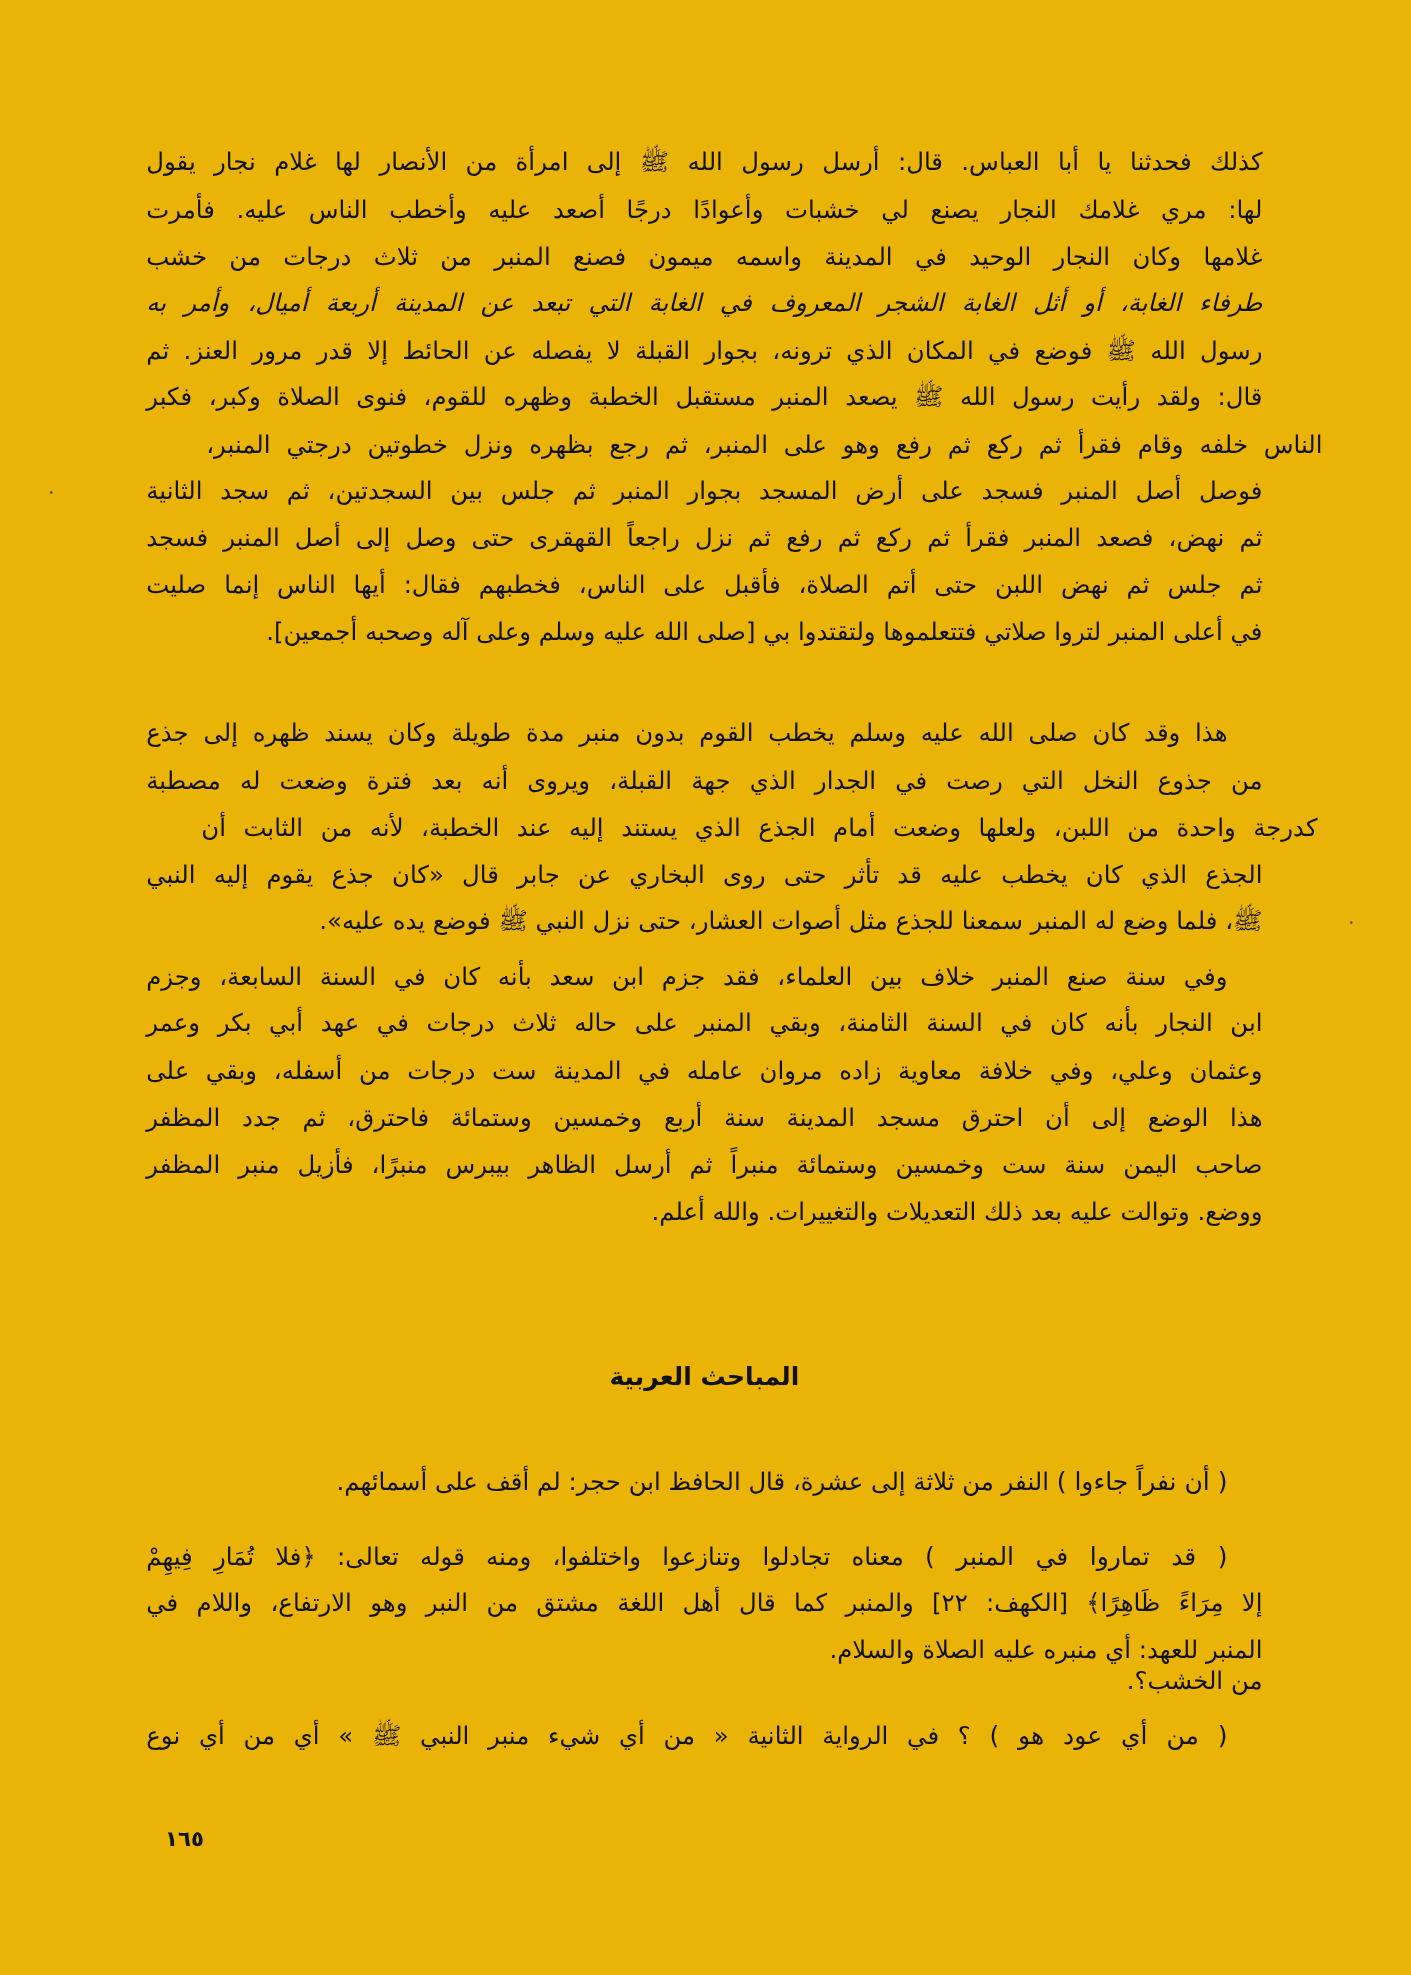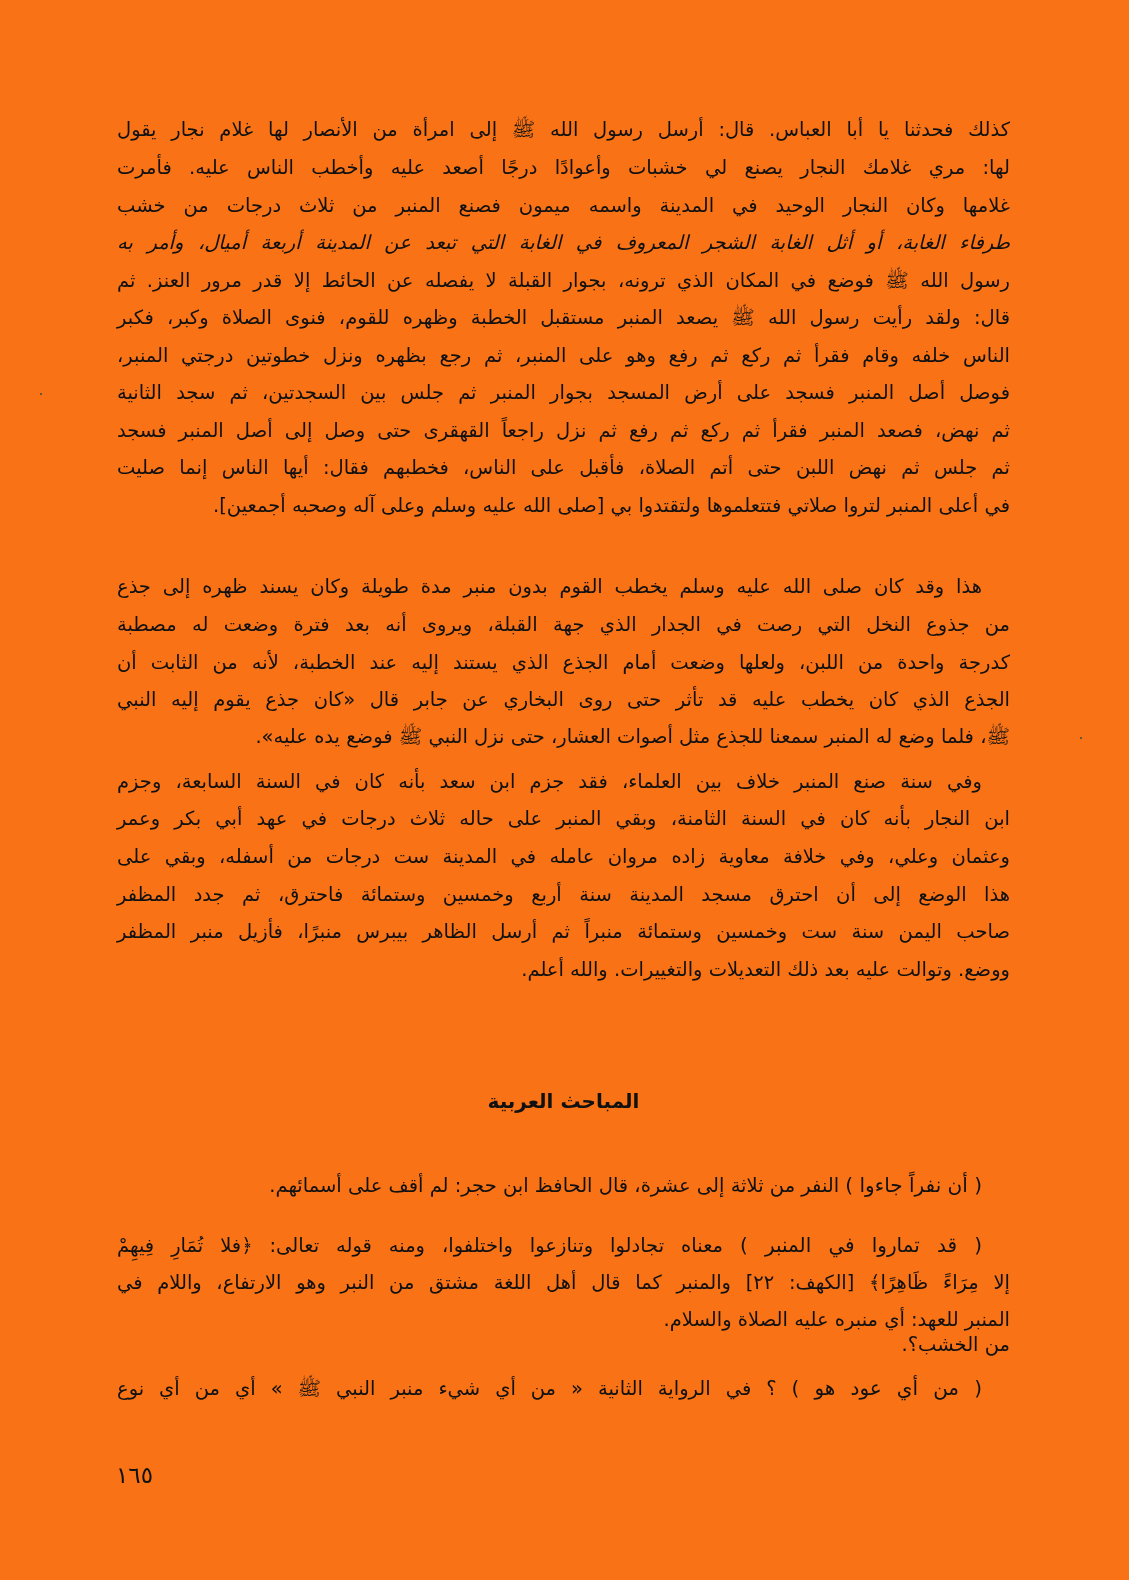--- a/index.html
+++ b/index.html
@@ -12,21 +12,21 @@
       height: 1580px;
       position: relative;
       overflow: hidden;
       font-family: "DejaVu Sans", "Liberation Sans", sans-serif;
       color: #111111;
     }
     .page {
       position: absolute;
       left: 0; top: 0;
       width: 1129px; height: 1580px;
-      background: #f97316;
+      background: #eab308;
     }
     .text-block {
       position: absolute;
       left: 117px;
       width: 893px;
       direction: rtl;
     }
     .line {
       position: absolute;
       left: 0;
@@ -57,24 +57,24 @@
       font-weight: bold;
       line-height: 50px;
       direction: rtl;
     }
     .lemma {
       font-weight: normal;
       font-size: 20px;
     }
     .page-number {
       position: absolute;
-      left: 116px;
+      left: 132px;
       top: 1462px;
-      font-size: 23px;
-      font-weight: normal;
+      font-size: 17px;
+      font-weight: bold;
       direction: rtl;
       letter-spacing: 1px;
     }
     .speck {
       position: absolute;
       width: 2px; height: 2px;
       background: #444;
       border-radius: 1px;
     }
   </style>
@@ -83,29 +83,29 @@
 
 <div class="page">
   <div class="text-block" style="top:0;">
 
     <div class="line" style="top:113px;">كذلك فحدثنا يا أبا العباس. قال: أرسل رسول الله ﷺ إلى امرأة من الأنصار لها غلام نجار يقول</div>
     <div class="line" style="top:151px;">لها: مري غلامك النجار يصنع لي خشبات وأعوادًا درجًا أصعد عليه وأخطب الناس عليه. فأمرت</div>
     <div class="line" style="top:189px;">غلامها وكان النجار الوحيد في المدينة واسمه ميمون فصنع المنبر من ثلاث درجات من خشب</div>
     <div class="line" style="top:226px;font-style:italic;">طرفاء الغابة، أو أثل الغابة الشجر المعروف في الغابة التي تبعد عن المدينة أربعة أميال، وأمر به</div>
     <div class="line" style="top:264px;">رسول الله ﷺ فوضع في المكان الذي ترونه، بجوار القبلة لا يفصله عن الحائط إلا قدر مرور العنز. ثم</div>
     <div class="line" style="top:301px;">قال: ولقد رأيت رسول الله ﷺ يصعد المنبر مستقبل الخطبة وظهره للقوم، فنوى الصلاة وكبر، فكبر</div>
-    <div class="line" style="top:339px;">الناس خلفه وقام فقرأ ثم ركع ثم رفع وهو على المنبر، ثم رجع بظهره ونزل خطوتين درجتي المنبر،</div>
+    <div class="line" style="top:339px;margin-left:48px;">الناس خلفه وقام فقرأ ثم ركع ثم رفع وهو على المنبر، ثم رجع بظهره ونزل خطوتين درجتي المنبر،</div>
     <div class="line" style="top:376px;">فوصل أصل المنبر فسجد على أرض المسجد بجوار المنبر ثم جلس بين السجدتين، ثم سجد الثانية</div>
     <div class="line" style="top:414px;">ثم نهض، فصعد المنبر فقرأ ثم ركع ثم رفع ثم نزل راجعاً القهقرى حتى وصل إلى أصل المنبر فسجد</div>
     <div class="line" style="top:451px;">ثم جلس ثم نهض اللبن حتى أتم الصلاة، فأقبل على الناس، فخطبهم فقال: أيها الناس إنما صليت</div>
     <div class="line last" style="top:489px;">في أعلى المنبر لتروا صلاتي فتتعلموها ولتقتدوا بي [صلى الله عليه وسلم وعلى آله وصحبه أجمعين].</div>
 
     <div class="line indent" style="top:570px;">هذا وقد كان صلى الله عليه وسلم يخطب القوم بدون منبر مدة طويلة وكان يسند ظهره إلى جذع</div>
     <div class="line" style="top:608px;">من جذوع النخل التي رصت في الجدار الذي جهة القبلة، ويروى أنه بعد فترة وضعت له مصطبة</div>
-    <div class="line" style="top:646px;">كدرجة واحدة من اللبن، ولعلها وضعت أمام الجذع الذي يستند إليه عند الخطبة، لأنه من الثابت أن</div>
+    <div class="line" style="top:646px;margin-left:44px;">كدرجة واحدة من اللبن، ولعلها وضعت أمام الجذع الذي يستند إليه عند الخطبة، لأنه من الثابت أن</div>
     <div class="line" style="top:683px;">الجذع الذي كان يخطب عليه قد تأثر حتى روى البخاري عن جابر قال «كان جذع يقوم إليه النبي</div>
     <div class="line last" style="top:720px;">ﷺ، فلما وضع له المنبر سمعنا للجذع مثل أصوات العشار، حتى نزل النبي ﷺ فوضع يده عليه».</div>
 
     <div class="line indent" style="top:765px;">وفي سنة صنع المنبر خلاف بين العلماء، فقد جزم ابن سعد بأنه كان في السنة السابعة، وجزم</div>
     <div class="line" style="top:802px;">ابن النجار بأنه كان في السنة الثامنة، وبقي المنبر على حاله ثلاث درجات في عهد أبي بكر وعمر</div>
     <div class="line" style="top:840px;">وعثمان وعلي، وفي خلافة معاوية زاده مروان عامله في المدينة ست درجات من أسفله، وبقي على</div>
     <div class="line" style="top:878px;">هذا الوضع إلى أن احترق مسجد المدينة سنة أربع وخمسين وستمائة فاحترق، ثم جدد المظفر</div>
     <div class="line" style="top:915px;">صاحب اليمن سنة ست وخمسين وستمائة منبراً ثم أرسل الظاهر بيبرس منبرًا، فأزيل منبر المظفر</div>
     <div class="line last" style="top:953px;">ووضع. وتوالت عليه بعد ذلك التعديلات والتغييرات. والله أعلم.</div>
 

